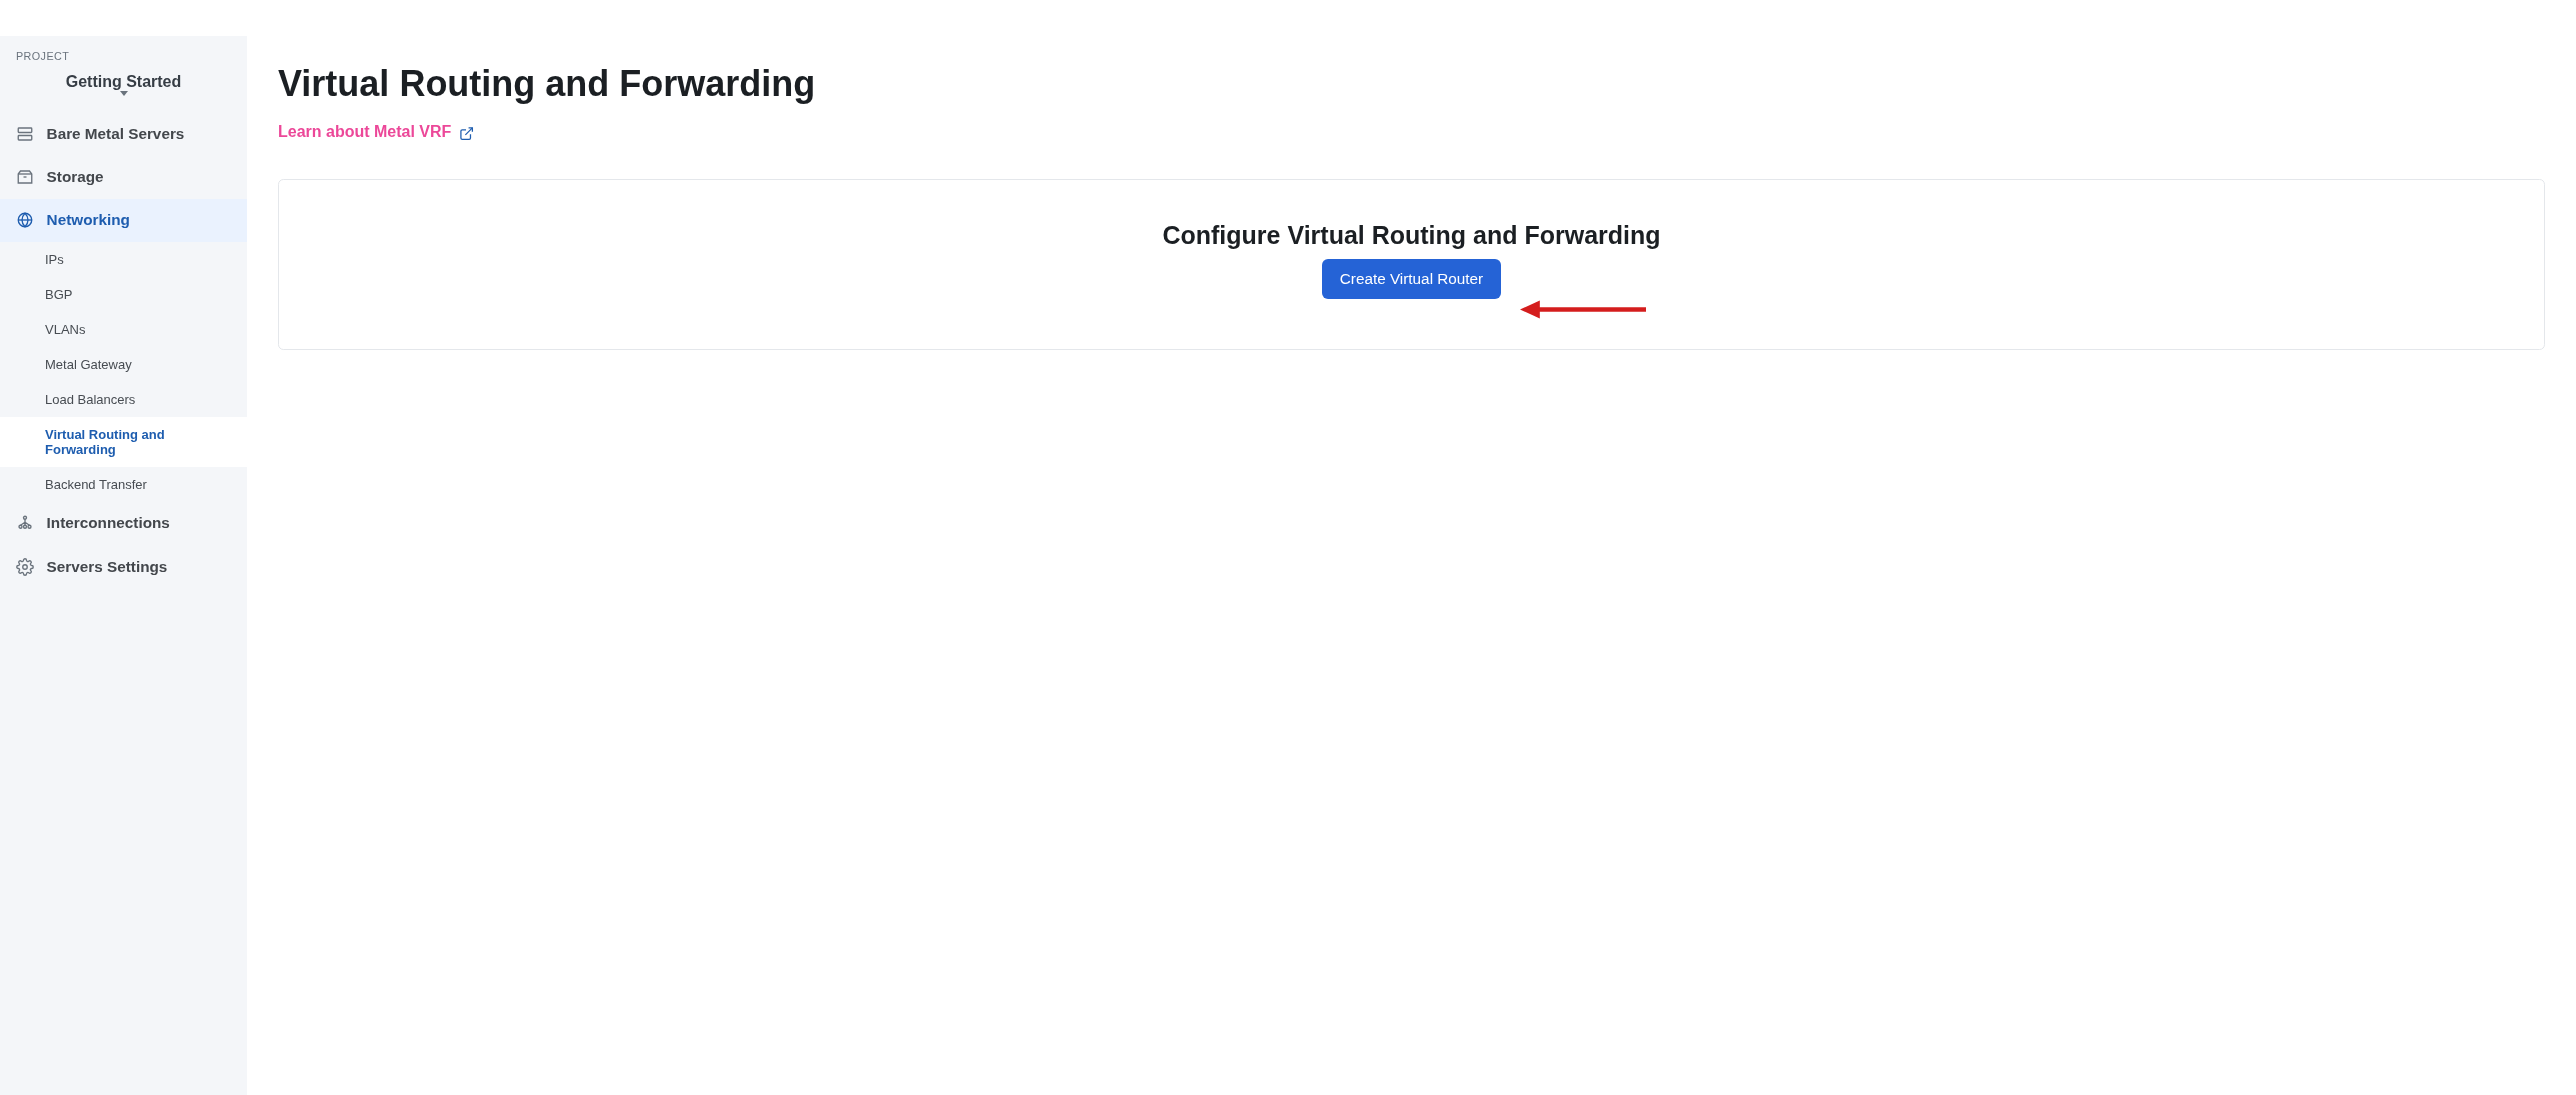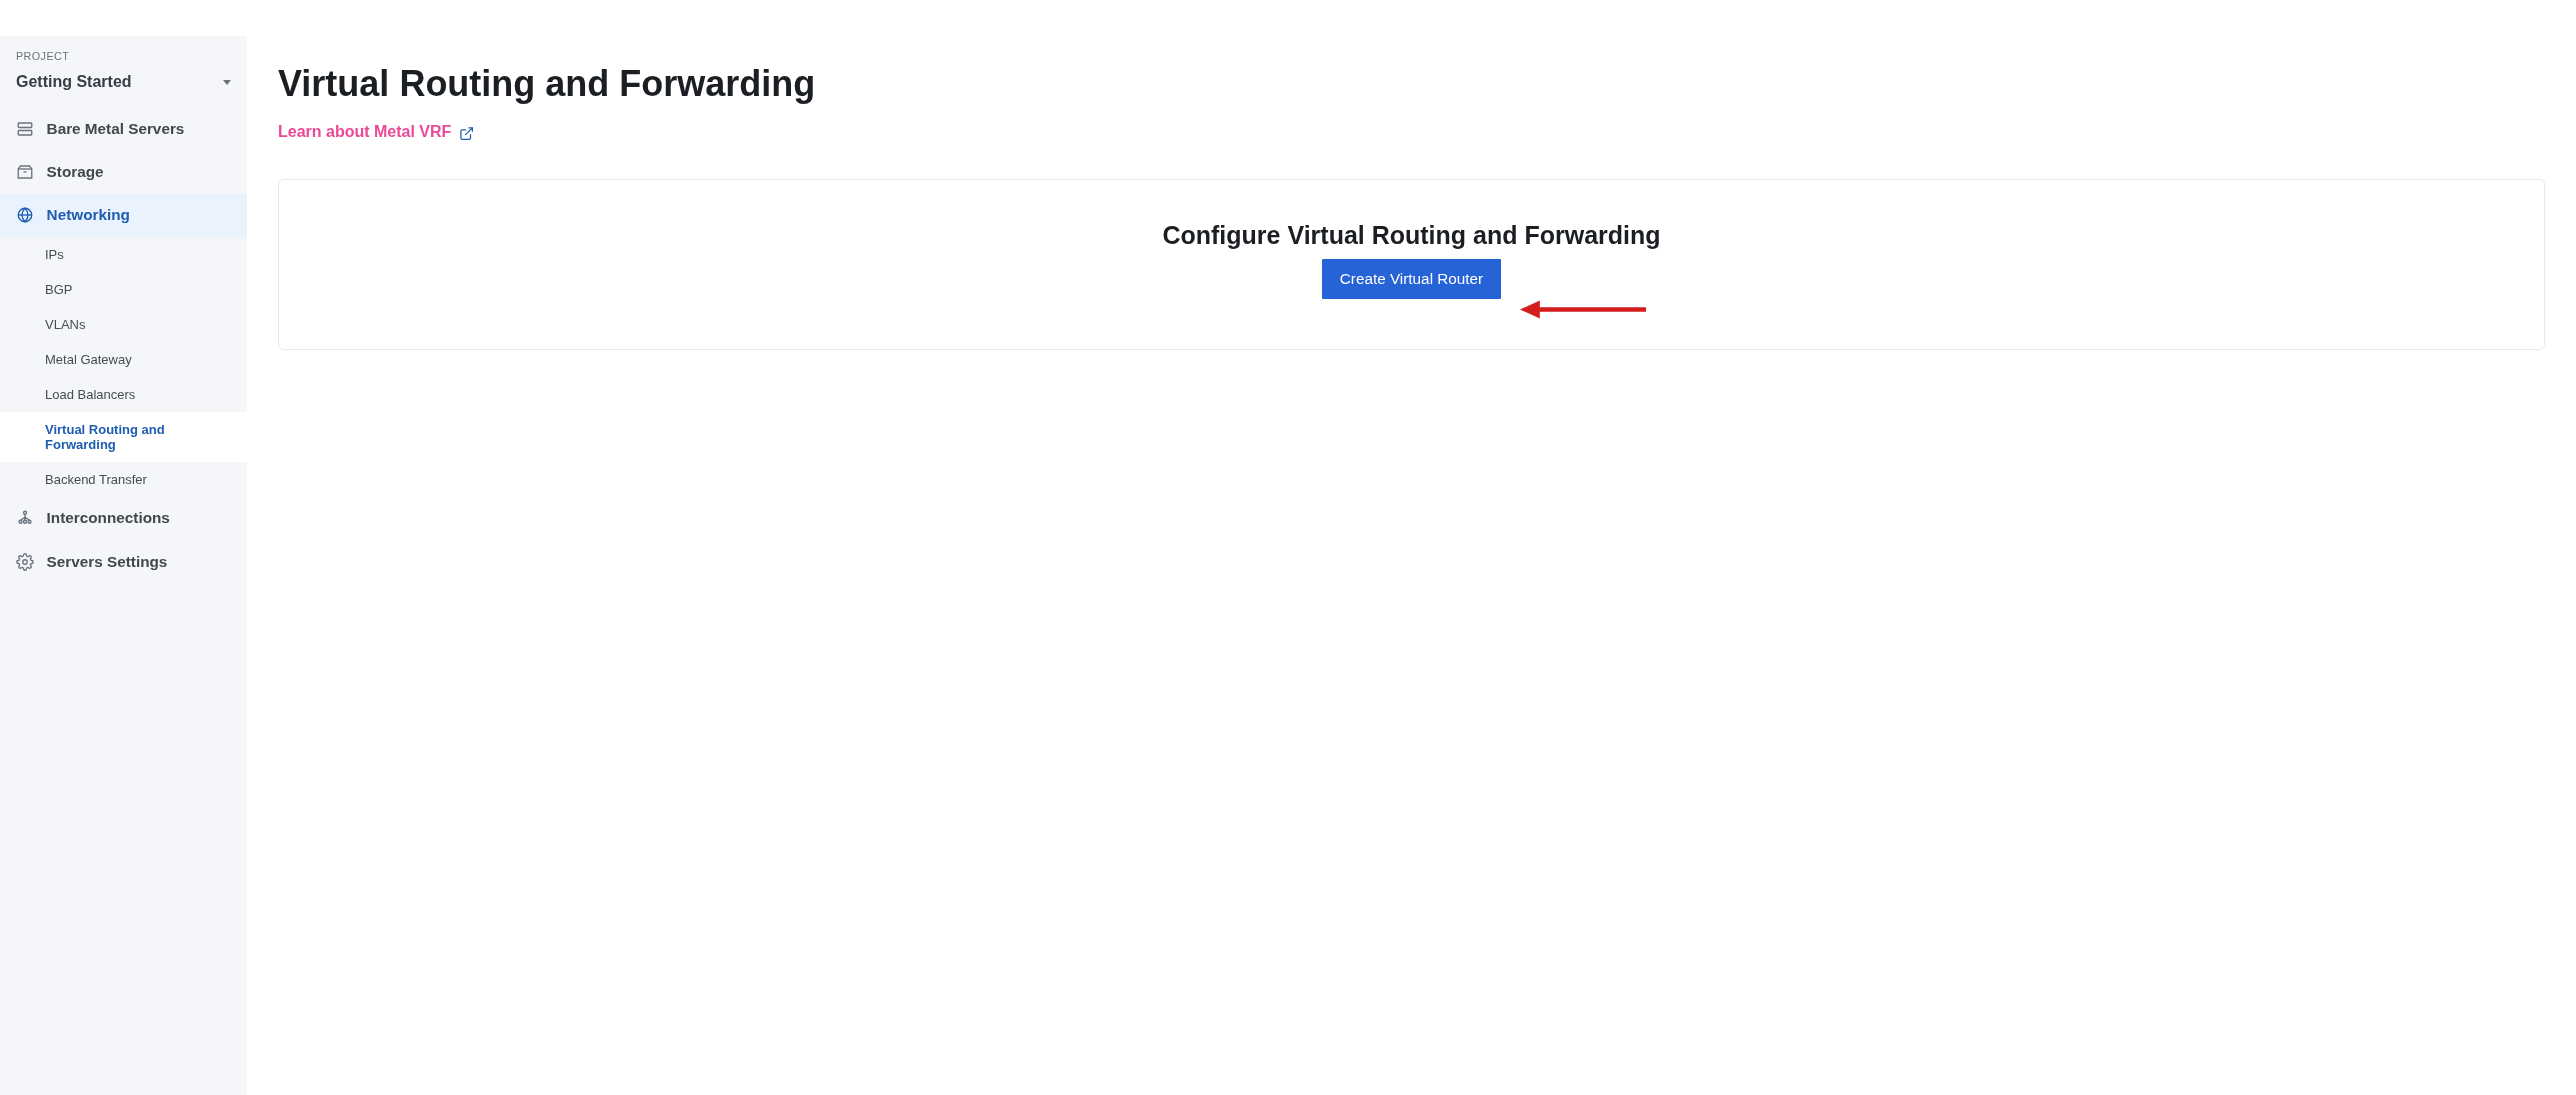--- a/index.html
+++ b/index.html
@@ -22,20 +22,21 @@
     font-size: 10.8px;
     letter-spacing: 0.4px;
     color: #6a737d;
     padding: 7.2px 16px 1.8px;
   }
   .project-selector {
     display: flex; align-items: center; justify-content: space-between;
     padding: 9px 16px 16px;
     font-size: 16px; font-weight: 600; color: #363d45;
     cursor: pointer;
+    flex-direction: column;
   }
   .caret-down {
     width: 0; height: 0;
     border-left: 4.5px solid transparent;
     border-right: 4.5px solid transparent;
     border-top: 5.4px solid #6a737d;
   }
   .nav { list-style: none; }
   .nav-item {
     display: flex; align-items: center;
@@ -82,21 +83,21 @@
     position: relative;
   }
   .panel-title { font-size: 25px; font-weight: 600; margin-bottom: 9px; }
   .panel-sub { font-size: 14.4px; color: #4b4d50; margin-bottom: 21.6px; }
   .primary-btn {
     display: inline-block;
     background: #2563d6;
     color: #fff;
     font-size: 15.3px; font-weight: 500;
     padding: 10.8px 18px;
-    border: none; border-radius: 1px;
+    border: none; border-radius: 6px;
     cursor: pointer;
   }
 
   
   .arrow {
     position: absolute;
     left: calc(50% + 108px);
     top: calc(50% + 32px);
     pointer-events: none;
   }

